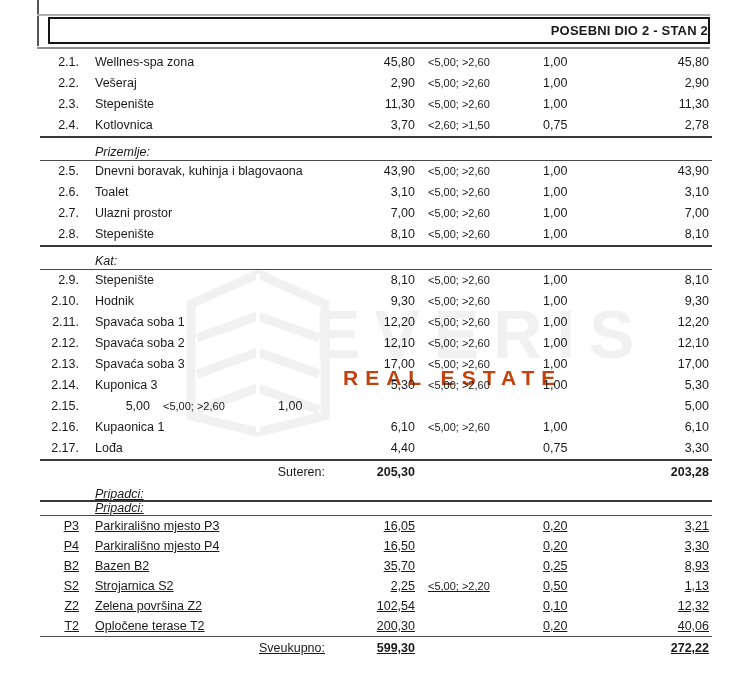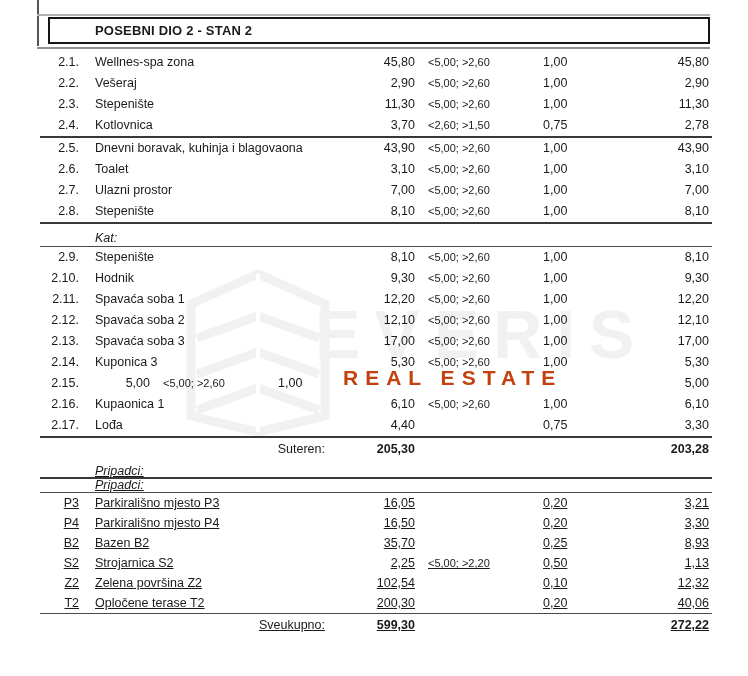--- a/index.html
+++ b/index.html
@@ -8,21 +8,21 @@
     font-family:"Liberation Sans", sans-serif; color:#1a1a1a; overflow:hidden;
   }
 
   
   .left-edge-line { position:absolute; left:37px; top:0; width:2px; height:46px; background:#555; }
   .shadow-top { position:absolute; left:37px; top:14px; width:673px; height:2px; background:#b0b0b0; }
   .header-box {
     position:absolute; left:48px; top:17px; width:662px; height:27px;
     border:2px solid #141414; box-sizing:border-box;
     display:flex; align-items:center; padding-left:45px;
-    font-weight:bold; font-size:13px; letter-spacing:.2px; background:#fff;
+    font-weight:bold; font-size:13px; letter-spacing:.2px; background:#fff;justify-content:flex-end;
   }
   .shadow-bottom { position:absolute; left:37px; top:46px; width:673px; height:3px; background:#8e8e8e; border-top:1px solid #fff; box-sizing:border-box; }
 
   
   .watermark { position:absolute; left:0; top:0; width:748px; height:676px; z-index:0; }
   .wm-name { position:absolute; left:315px; top:295px; font-size:68px; font-weight:bold; letter-spacing:14px; color:#f1f1f1; }
   .wm-tagline { position:absolute; left:343px; top:366px; font-size:21px; font-weight:bold; letter-spacing:7px; color:#c2410c; }
   .wm-logo { position:absolute; left:183px; top:266px; }
 
   
@@ -114,20 +114,21 @@
           <span class="c-num">2.4.</span>
           <span class="c-name">Kotlovnica</span>
           <span class="c-area">3,70</span>
           <span class="c-range">&lt;2,60; &gt;1,50</span>
           <span class="c-coef">0,75</span>
           <span class="c-val">2,78</span>
         </div>
       </div>
     <div class="rule-thick"></div>
 
+    <div class="sec-header gap">Prizemlje:</div>
     <div>
 
         <div class="row">
           <span class="c-num">2.5.</span>
           <span class="c-name">Dnevni boravak, kuhinja i blagovaona</span>
           <span class="c-area">43,90</span>
           <span class="c-range">&lt;5,00; &gt;2,60</span>
           <span class="c-coef">1,00</span>
           <span class="c-val">43,90</span>
         </div>

